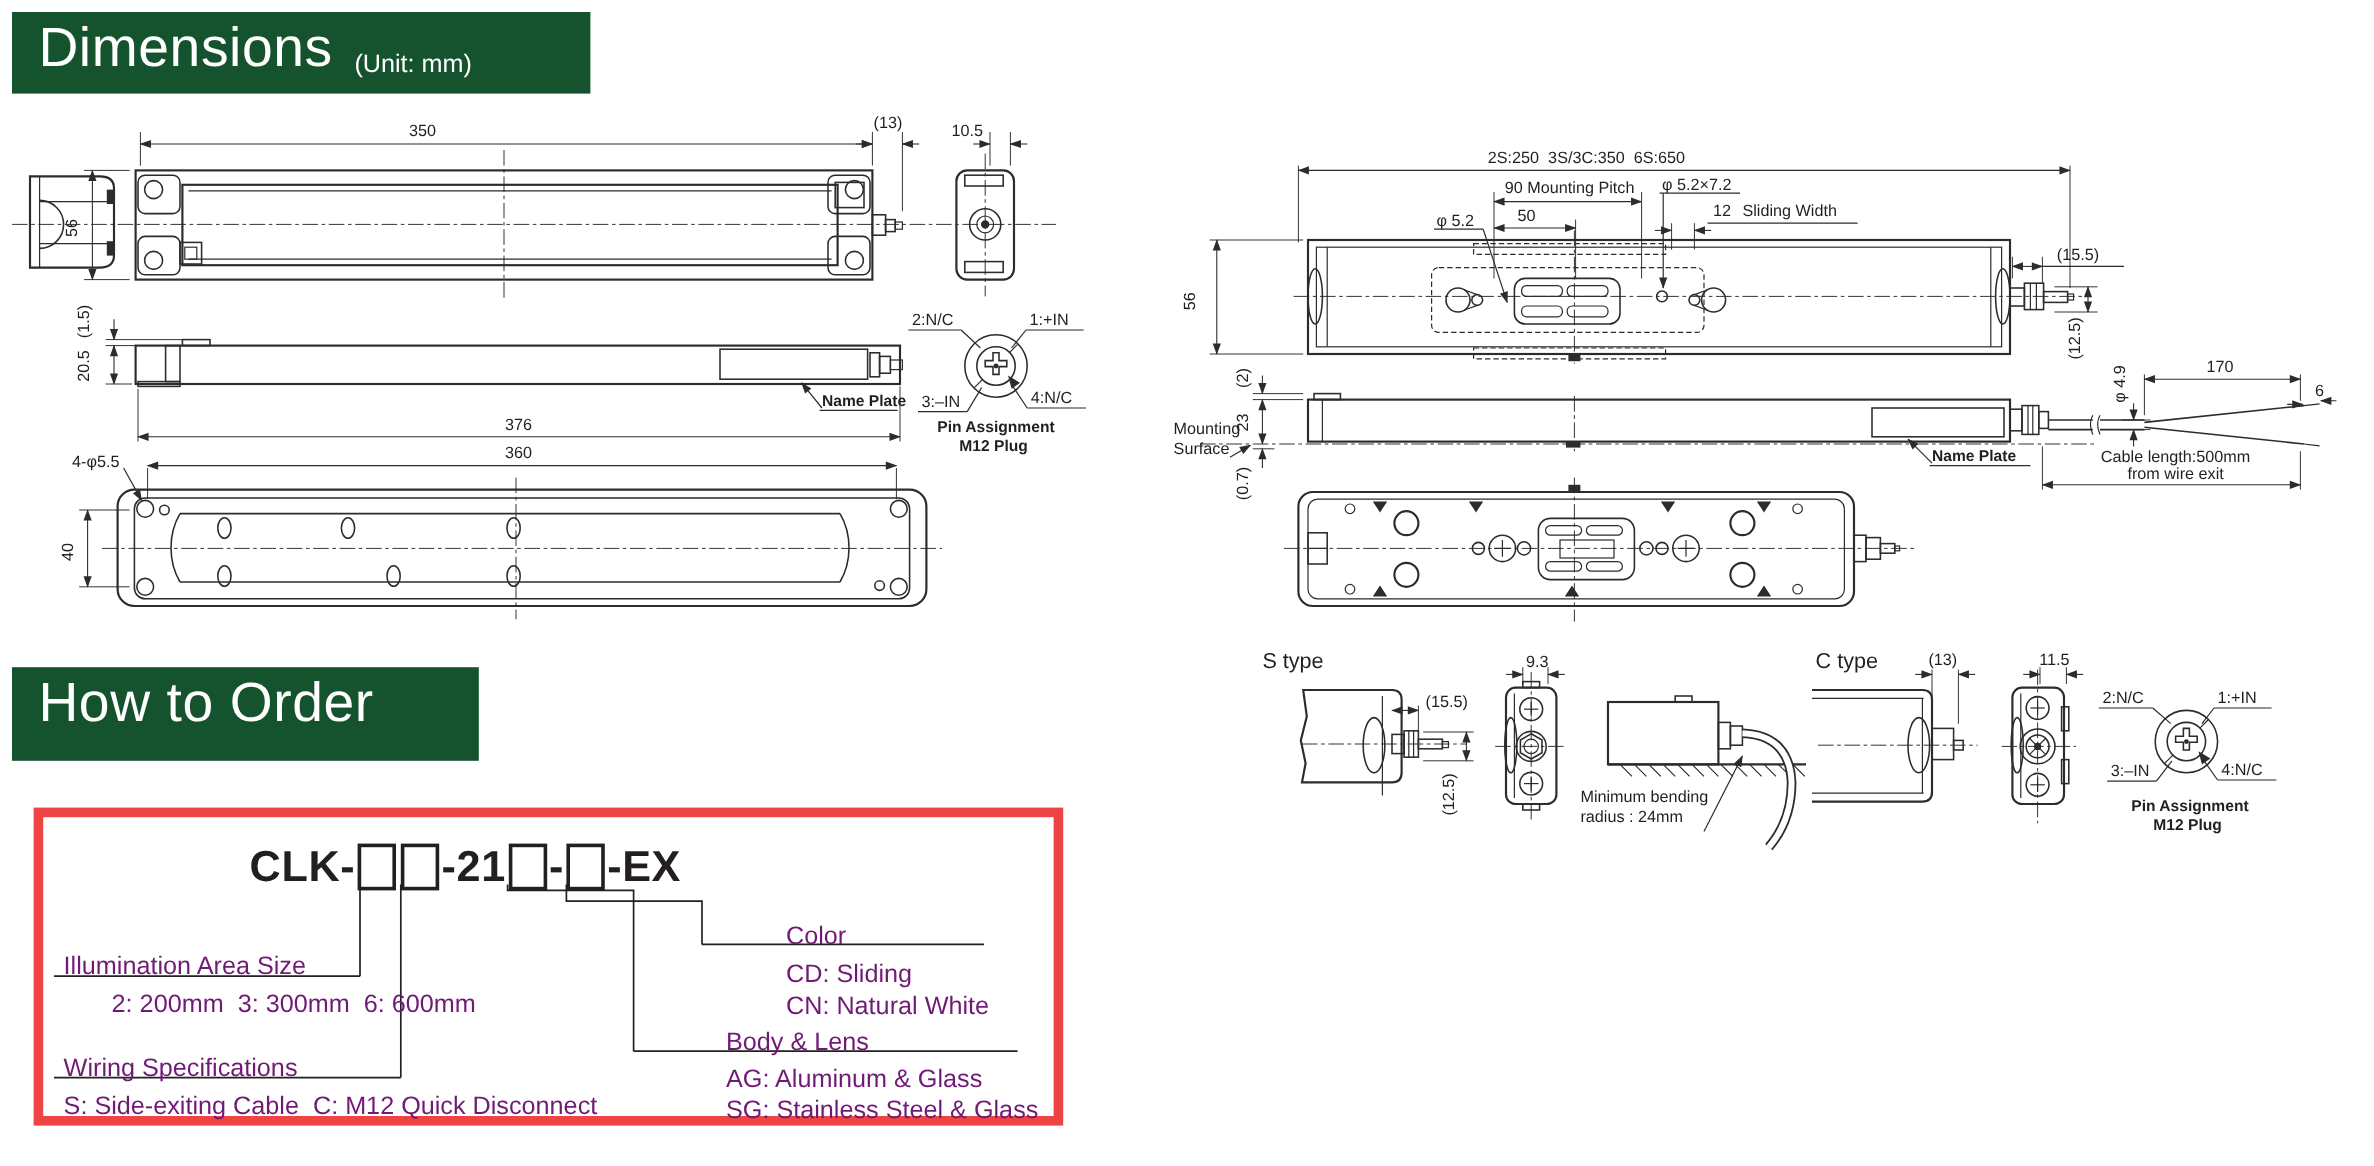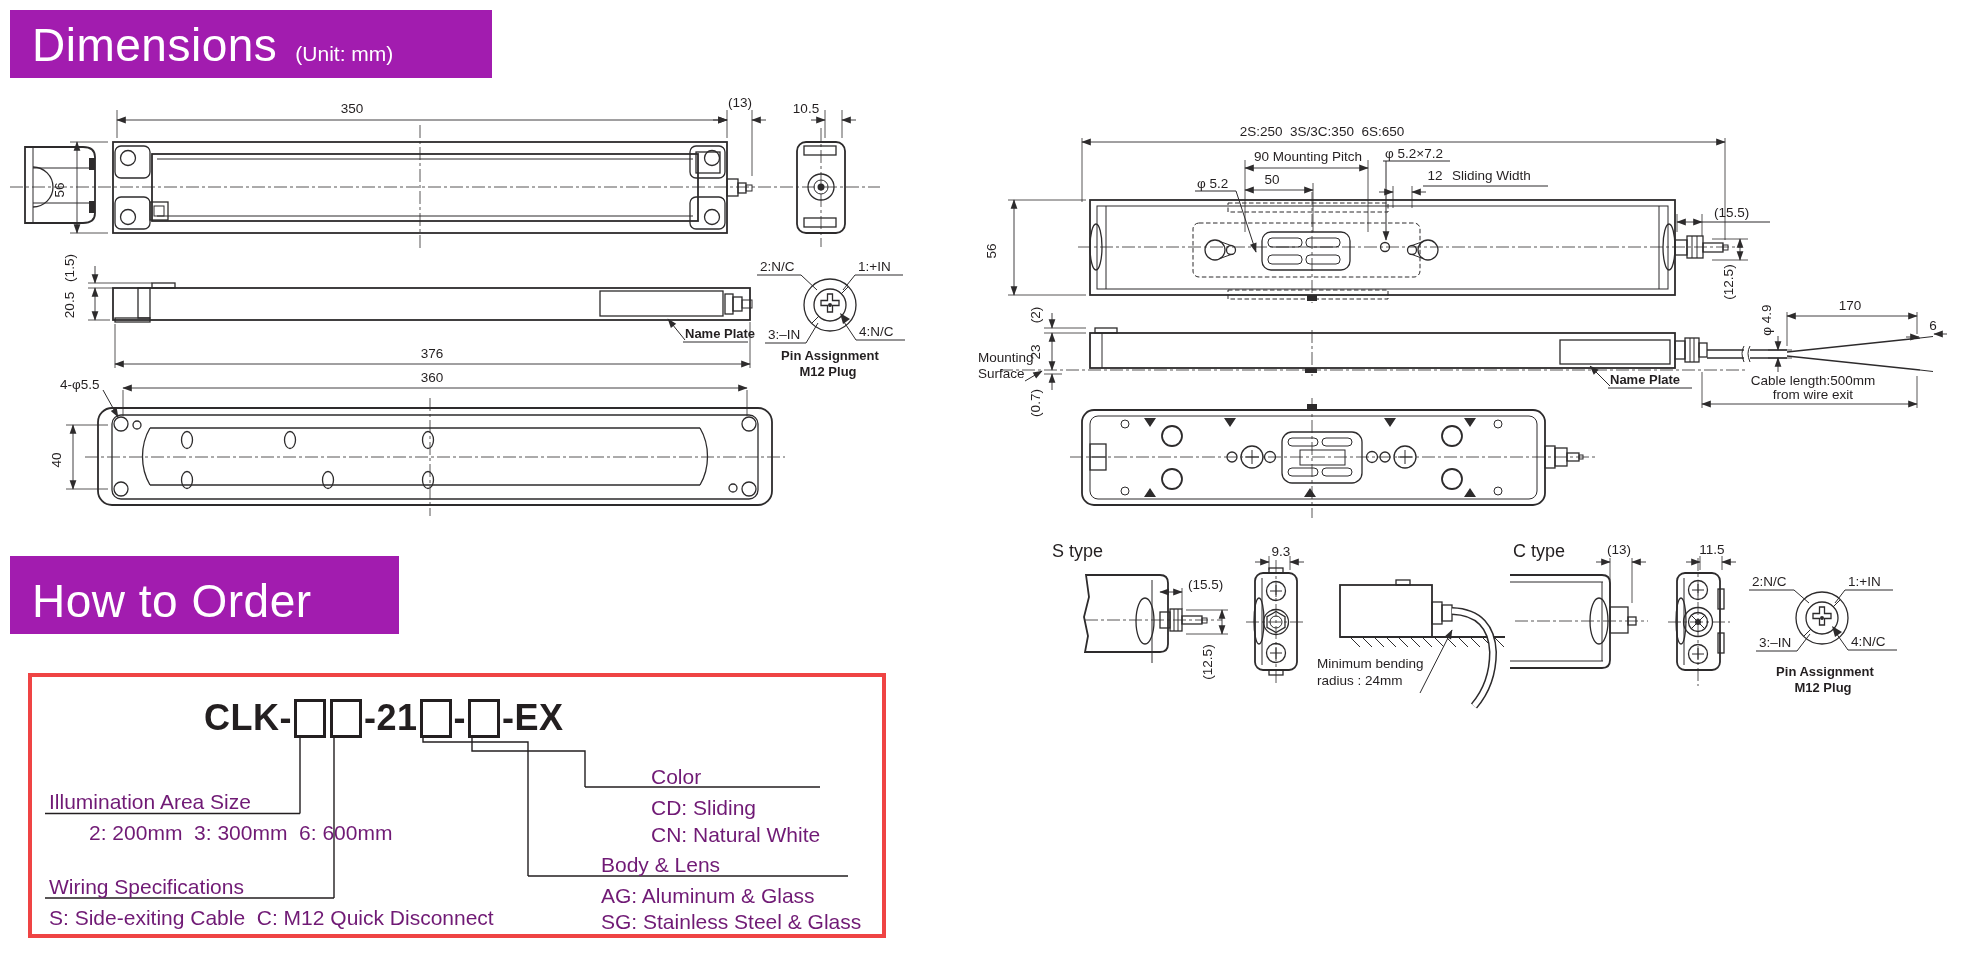--- a/index.html
+++ b/index.html
@@ -1,22 +1,22 @@
 <!DOCTYPE html>
 <html><head>
 <meta charset="utf-8">
 <style>
   html,body{margin:0;padding:0;background:#fff;}
   .page{position:relative;width:1978px;height:972px;background:#fff;overflow:hidden;
         font-family:"Liberation Sans",sans-serif;color:#231f20;}
   .abs{position:absolute;}
-  .banner{background:#a21caf;color:#fff;display:flex;align-items:flex-end;padding:6px 0 10px 22px;box-sizing:border-box;}
+  .banner{background:#14532d;color:#fff;display:flex;padding:6px 0 10px 22px;box-sizing:border-box;}
   .banner .big{font-size:46px;line-height:1;letter-spacing:.5px;}
   .banner .small{font-size:21px;line-height:1.35;margin-left:18px;margin-top:24px;}
-  .order-box{border:4px solid #ef4444;box-sizing:border-box;background:transparent;}
+  .order-box{border:8px solid #ef4444;box-sizing:border-box;background:transparent;}
   .model-line{display:flex;align-items:center;font-size:36px;font-weight:700;letter-spacing:.5px;color:#231f20;}
   .model-box{width:26px;height:33px;border:3px solid #231f20;margin:0 2px;display:inline-block;}
   .ot{font-size:21px;white-space:pre-wrap;color:#701a75;line-height:1.15;}
   svg text{font-family:"Liberation Sans",sans-serif;fill:#231f20;font-size:13.5px;white-space:pre;}
   svg text.b{font-weight:bold;font-size:13px;}
   svg text.lg{font-size:18px;}
   .bd{stroke:#2d2b2c;fill:none;stroke-width:1.8;}
   .md{stroke:#2d2b2c;fill:none;stroke-width:1.3;}
   .ln{stroke:#2d2b2c;fill:none;stroke-width:1;}
   .dim{stroke:#2d2b2c;fill:none;stroke-width:.9;}

